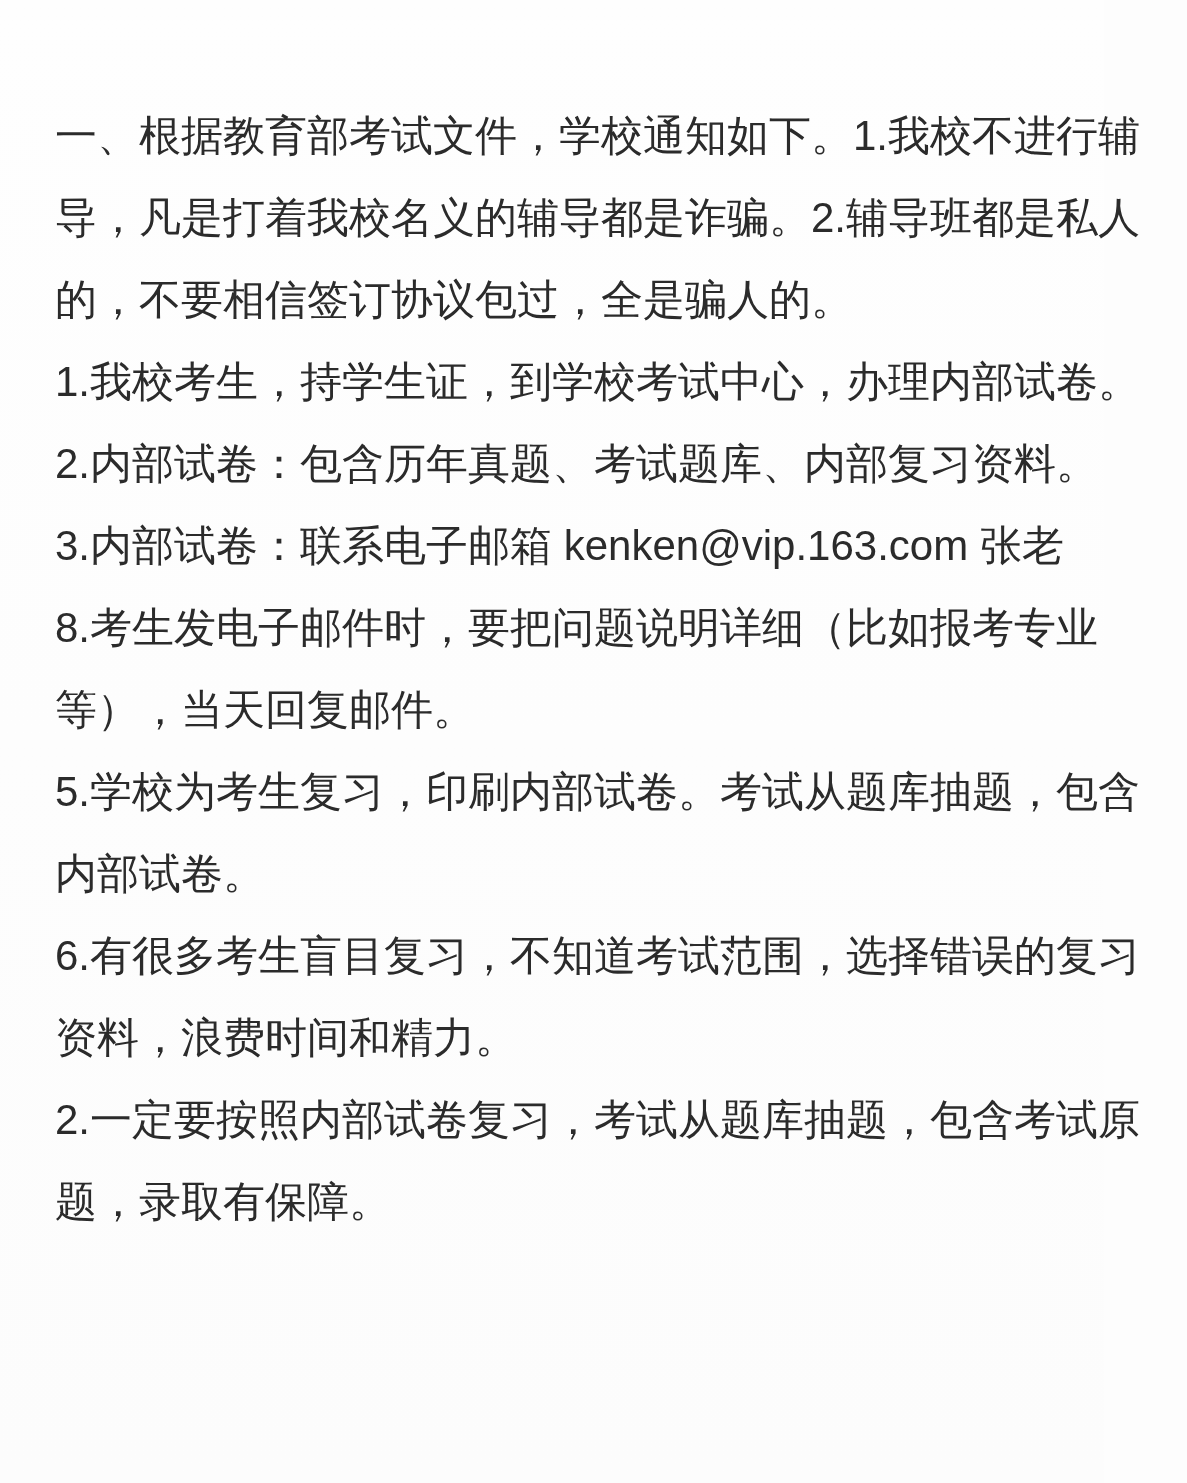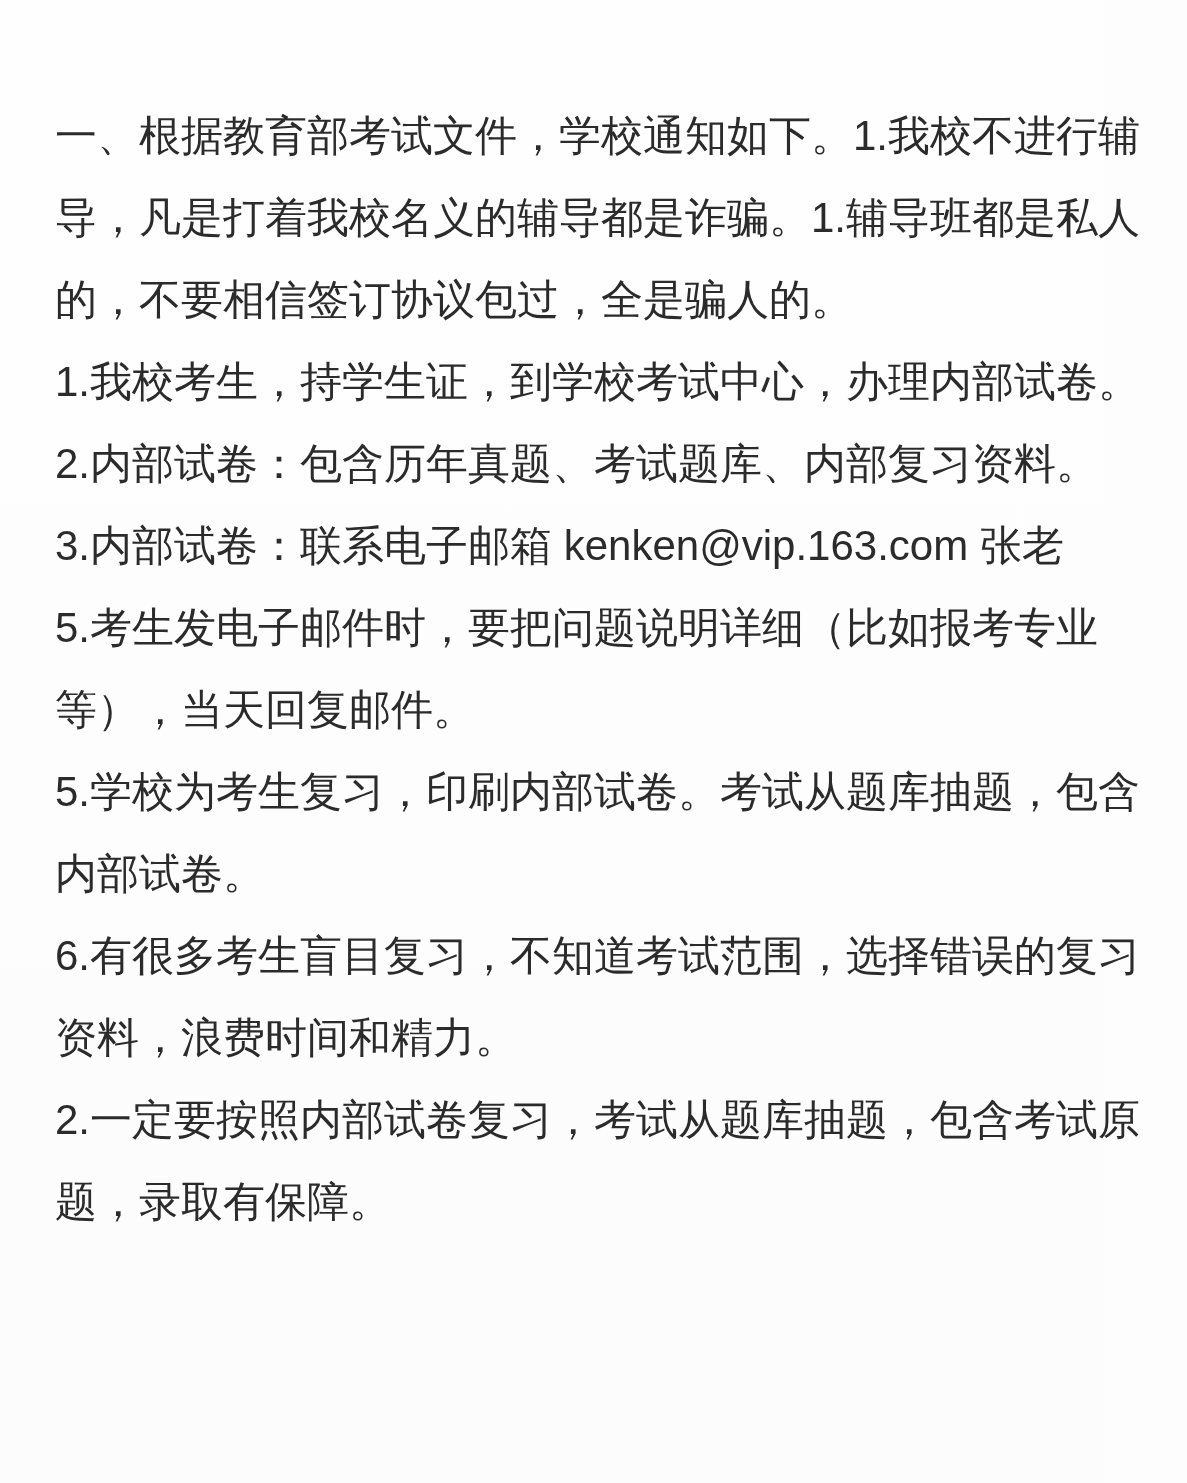--- a/index.html
+++ b/index.html
@@ -30,26 +30,26 @@
     letter-spacing: 0px;
     white-space: nowrap;
     font-weight: 400;
   }
 </style>
 </head>
 <body>
 
 <div class="page">
   <p class="line">一、根据教育部考试文件，学校通知如下。1.我校不进行辅</p>
-  <p class="line">导，凡是打着我校名义的辅导都是诈骗。1.辅导班都是私人</p>
+  <p class="line">导，凡是打着我校名义的辅导都是诈骗。2.辅导班都是私人</p>
   <p class="line">的，不要相信签订协议包过，全是骗人的。</p>
   <p class="line">1.我校考生，持学生证，到学校考试中心，办理内部试卷。</p>
   <p class="line">2.内部试卷：包含历年真题、考试题库、内部复习资料。</p>
   <p class="line">3.内部试卷：联系电子邮箱 kenken@vip.163.com 张老</p>
-  <p class="line">5.考生发电子邮件时，要把问题说明详细（比如报考专业</p>
+  <p class="line">8.考生发电子邮件时，要把问题说明详细（比如报考专业</p>
   <p class="line">等），当天回复邮件。</p>
   <p class="line">5.学校为考生复习，印刷内部试卷。考试从题库抽题，包含</p>
   <p class="line">内部试卷。</p>
   <p class="line">6.有很多考生盲目复习，不知道考试范围，选择错误的复习</p>
   <p class="line">资料，浪费时间和精力。</p>
   <p class="line">2.一定要按照内部试卷复习，考试从题库抽题，包含考试原</p>
   <p class="line">题，录取有保障。</p>
 </div>
 
 </body></html>

